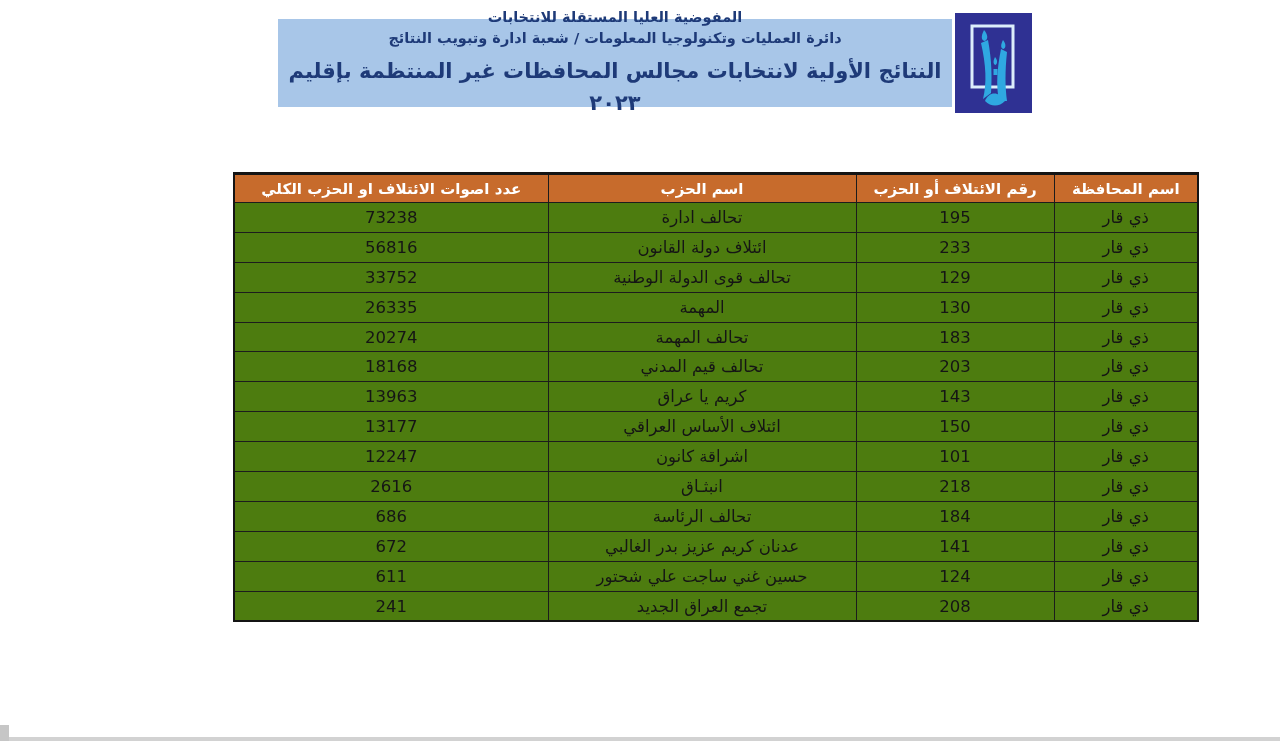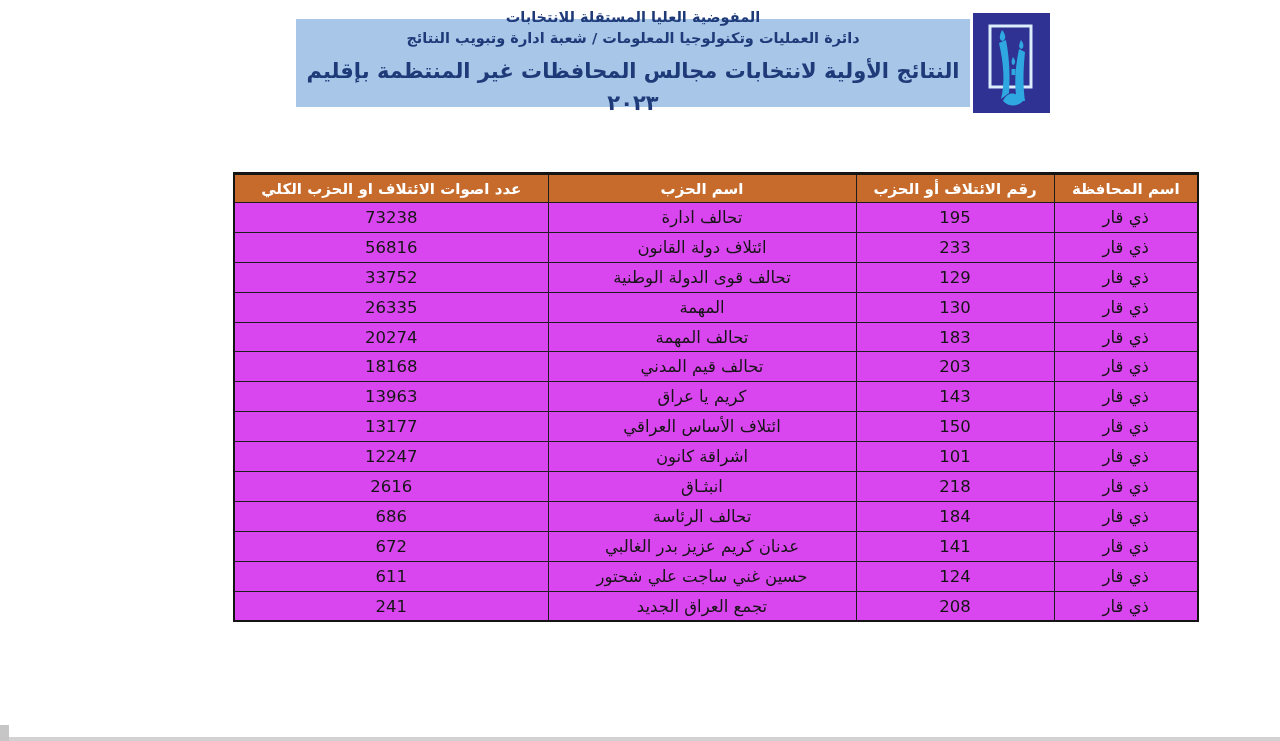--- a/index.html
+++ b/index.html
@@ -14,21 +14,21 @@
   .page {
     position: relative;
     width: 1280px;
     height: 741px;
     background: #ffffff;
   }
 
   
   .top-header {
     position: absolute;
-    left: 296px;
+    left: 278px;
     top: 13px;
     display: flex;
     align-items: center;
     direction: ltr;
   }
   .banner {
     width: 674px;
     height: 88px;
     background: #a8c6e8;
     display: flex;
@@ -81,21 +81,21 @@
   }
   .results-table th {
     background: #c76b2c;
     color: #ffffff;
     font-weight: bold;
     font-size: 15px;
     height: 27px;
     border-top: 3px solid #141414;
   }
   .results-table td {
-    background: #d946ef;
+    background: #4d7c0f;
     color: #151515;
     font-size: 16.5px;
     height: 28.9px;
   }
   .results-table {
     border: 2px solid #141414;
   }
 
   
   .bottom-strip {

